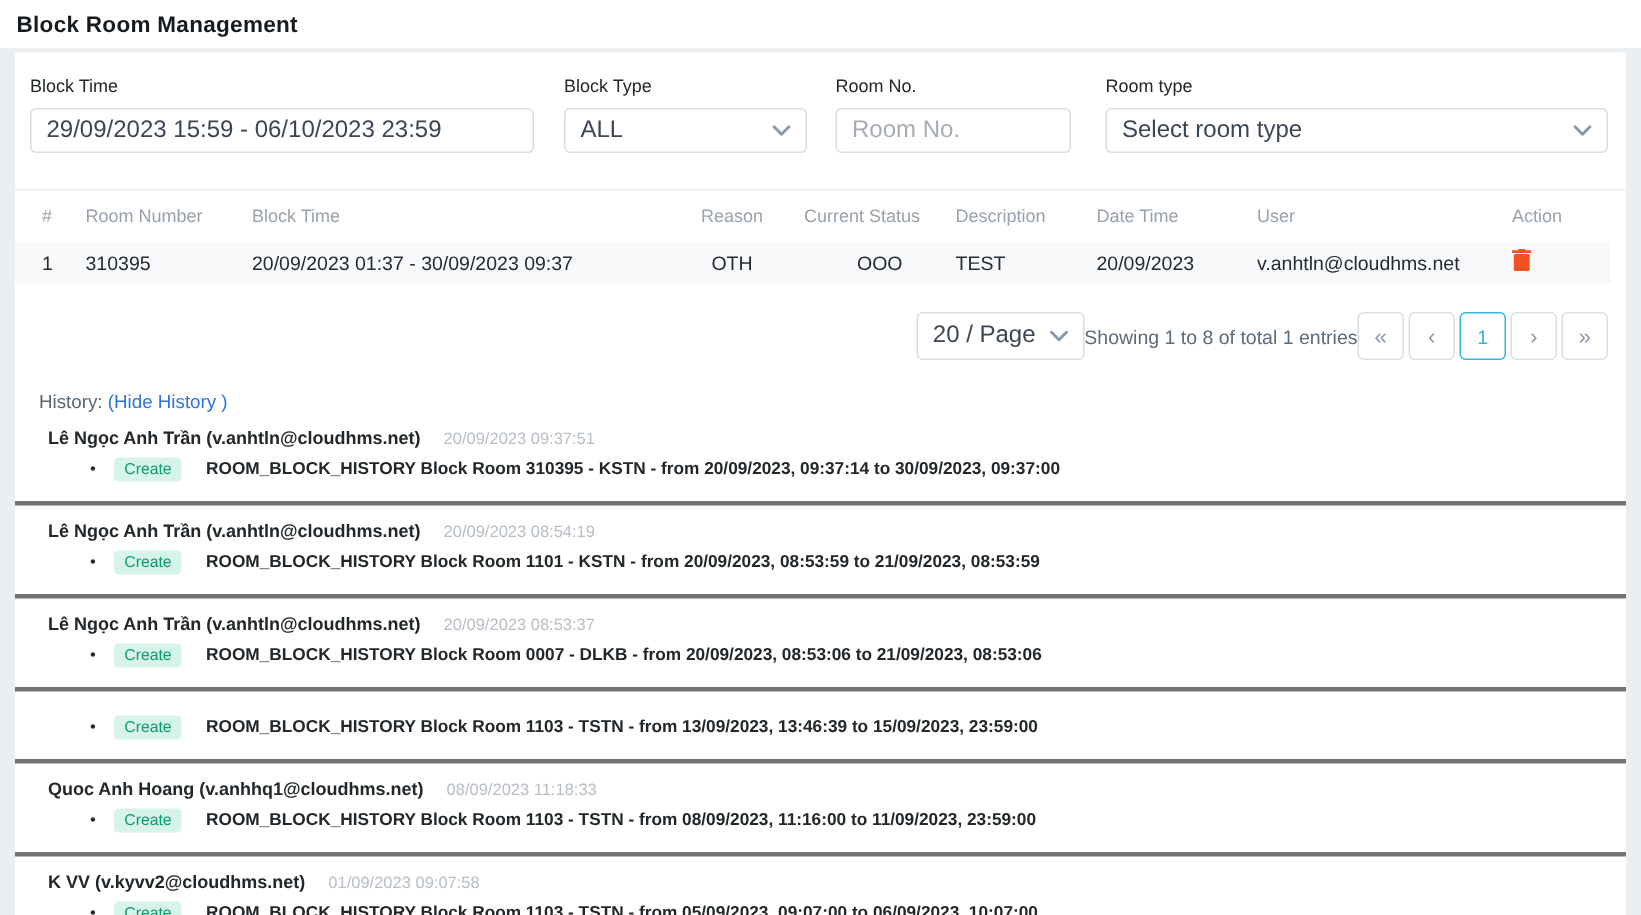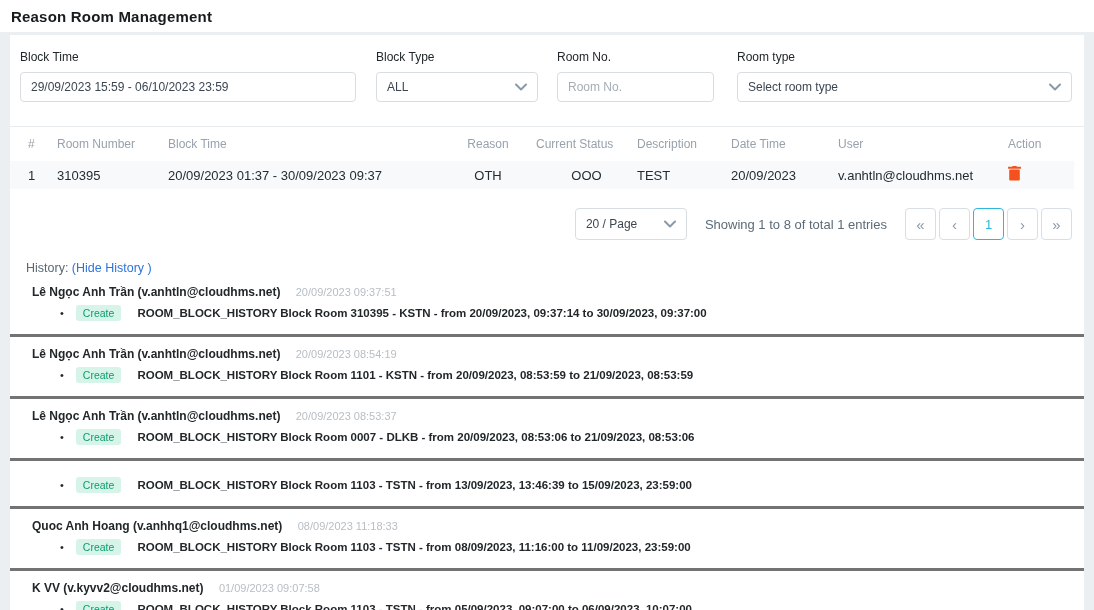--- a/index.html
+++ b/index.html
@@ -17,41 +17,41 @@
 
   
   .filters{display:flex; padding:0 12px 0 10px;}
   .filter label{display:block; font-size:12px; color:#21272a; margin-bottom:8px;}
   .f-blocktime{width:336px;}
   .f-blocktype{width:162px; margin-left:20px;}
   .f-roomno{width:157px; margin-left:19px;}
   .f-roomtype{flex:1; margin-left:23px;}
   .inputbox,.selectbox{
     width:100%; height:30px; border:1px solid #d8dde2; border-radius:4px;
-    font-size:12px; color:#3c4652; padding:0 10px; display:flex; align-items:center;
+    font-size:16px; color:#3c4652; padding:0 10px; display:flex; align-items:center;
     background:#fff; outline:none;
   }
   input.inputbox{font-family:inherit;}
   input.inputbox::placeholder{color:#a6adb5;}
   .selectbox{justify-content:space-between; cursor:pointer;}
   .selectbox .val{white-space:nowrap; overflow:hidden;}
   .chev{flex:0 0 auto; margin-left:8px;}
 
   .divider{border-top:1px solid #e8ecef; margin-top:24px;}
 
   
   .tbl{padding:0 10px 0 0;}
   .trow{display:grid; grid-template-columns:29px 111px 272px 96px 101px 94px 107px 170px 1fr; padding-left:18px; align-items:center;}
   .thead{height:34px; font-size:12px; color:#98a2ac;}
   .tdata{height:28px; background:#f7f9fb; font-size:13px; color:#252b31;}
   .c-center{text-align:center;}
   .trash{width:13px; height:15px; display:inline-block;}
 
   
-  .pagerow{display:flex; align-items:center; justify-content:flex-end; margin-top:19px; padding-right:12px; gap:18px;}
+  .pagerow{display:flex; align-items:center; justify-content:flex-end; margin-top:19px; padding-right:12px; }
   .pagesize{width:112px; height:32px;}
   .summary{font-size:13px; color:#5c6b78;}
   .pager{display:flex; gap:3px;}
   .pbtn{width:31px; height:32px; border:1px solid #d9dee3; border-radius:4px; background:#fff;
         display:flex; align-items:center; justify-content:center; font-size:15px; color:#8a99a8; cursor:pointer;}
   .pbtn.active{border-color:var(--active_page); color:var(--active_page); font-size:13px;}
 
   
   .history{margin-top:21px;}
   .history-head{padding-left:16px; font-size:12.5px; color:#5a6872;}
@@ -64,21 +64,21 @@
   .entry-line{display:flex; align-items:center; margin-top:6px; padding-left:28px;}
   .bullet{font-size:11px; color:#21272a; margin-right:12px;}
   .badge{background:var(--badge_green_bg); color:var(--badge_green); font-size:10.5px;
          padding:2px 7px; border-radius:3px; margin-right:16px;}
   .detail{font-size:11.5px; font-weight:bold; color:#21272a;}
 </style>
 </head>
 <body>
 
 <div class="titlebar">
-  <h1>Reason Room Management</h1>
+  <h1>Block Room Management</h1>
 </div>
 
 <div class="card">
 
   <div class="filters">
     <div class="filter f-blocktime">
       <label>Block Time</label>
       <input class="inputbox" type="text" value="29/09/2023 15:59 - 06/10/2023 23:59" style="">
     </div>
     <div class="filter f-blocktype">

